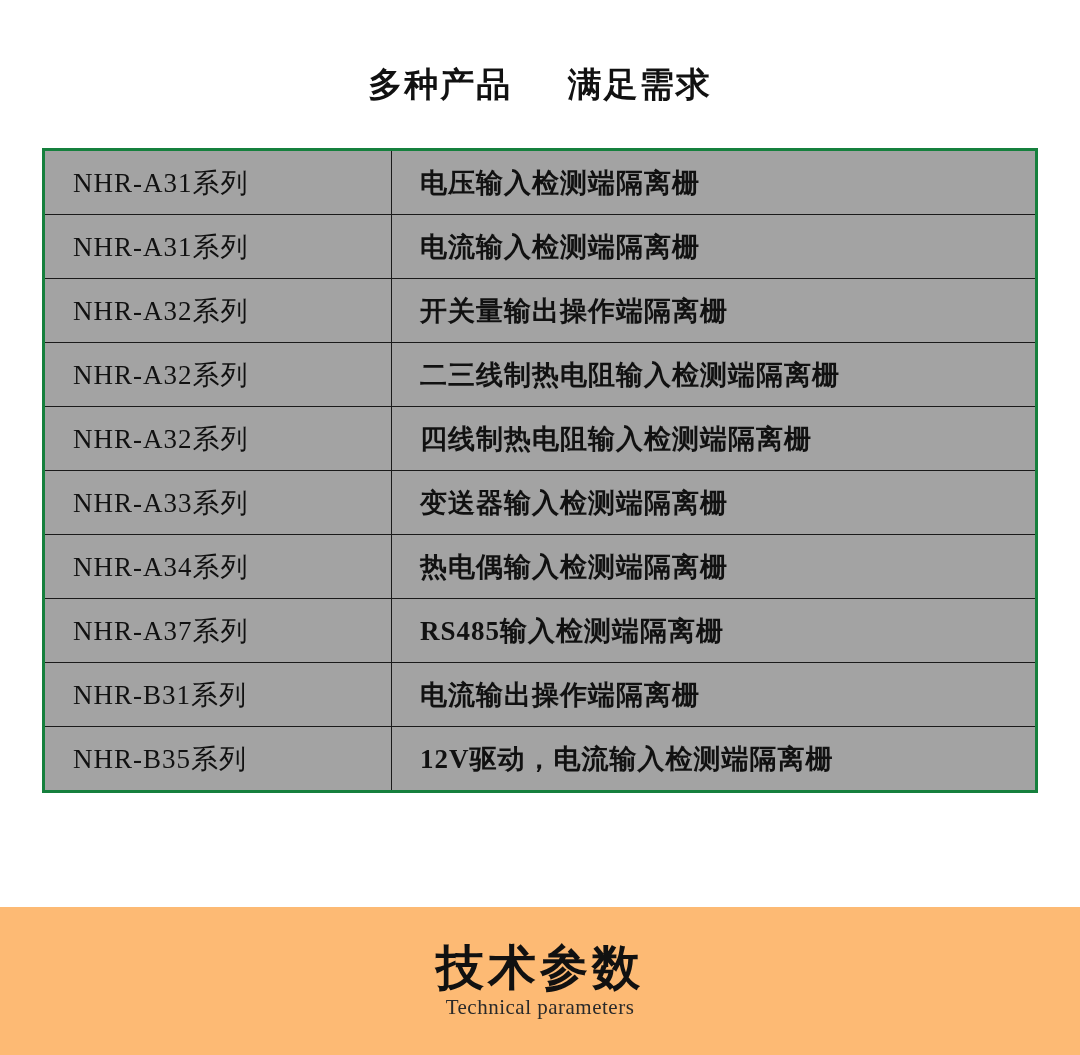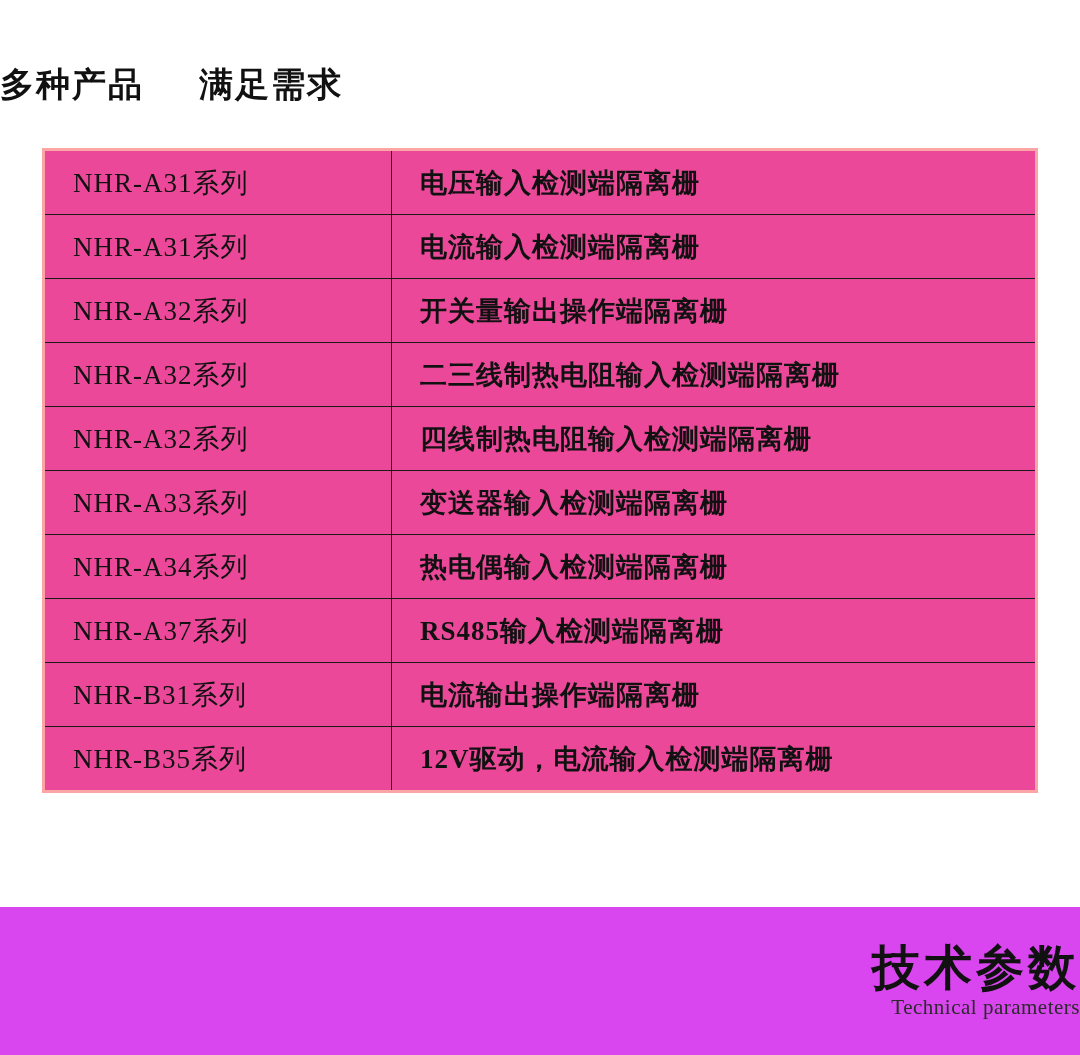--- a/index.html
+++ b/index.html
@@ -15,34 +15,35 @@
     overflow: hidden;
     position: relative;
   }
   .page {
     width: 1080px;
     height: 1055px;
     position: relative;
     box-sizing: border-box;
   }
   .page-title {
+    text-align: center;
     font-family: "DejaVu Sans", sans-serif;
     font-weight: bold;
     font-size: 34px;
     letter-spacing: 2px;
     color: #111111;
     padding-top: 62px;
     white-space: pre;
   }
   .table-wrap {
     margin: 40px auto 0 auto;
     width: 996px;
-    border: 3px solid #fca5a5;
+    border: 3px solid #15803d;
     box-sizing: border-box;
-    background: #ec4899;
+    background: #a3a3a3;
   }
   table.product-table {
     width: 100%;
     border-collapse: collapse;
     table-layout: fixed;
   }
   table.product-table td {
     border: 1px solid #1a1a1a;
     height: 63px;
     vertical-align: middle;
@@ -70,24 +71,24 @@
   table.product-table td:last-child {
     border-right: none;
     font-weight: bold;
   }
   .footer-band {
     position: absolute;
     left: 0;
     bottom: 0;
     width: 1080px;
     height: 148px;
-    background: #d946ef;
+    background: #fdba74;
     display: flex;
     flex-direction: column;
-    align-items: flex-end;
+    align-items: center;
     justify-content: center;
   }
   .footer-title {
     font-family: "DejaVu Sans", sans-serif;
     font-weight: bold;
     font-size: 48px;
     letter-spacing: 4px;
     color: #111111;
     line-height: 1.05;
   }

